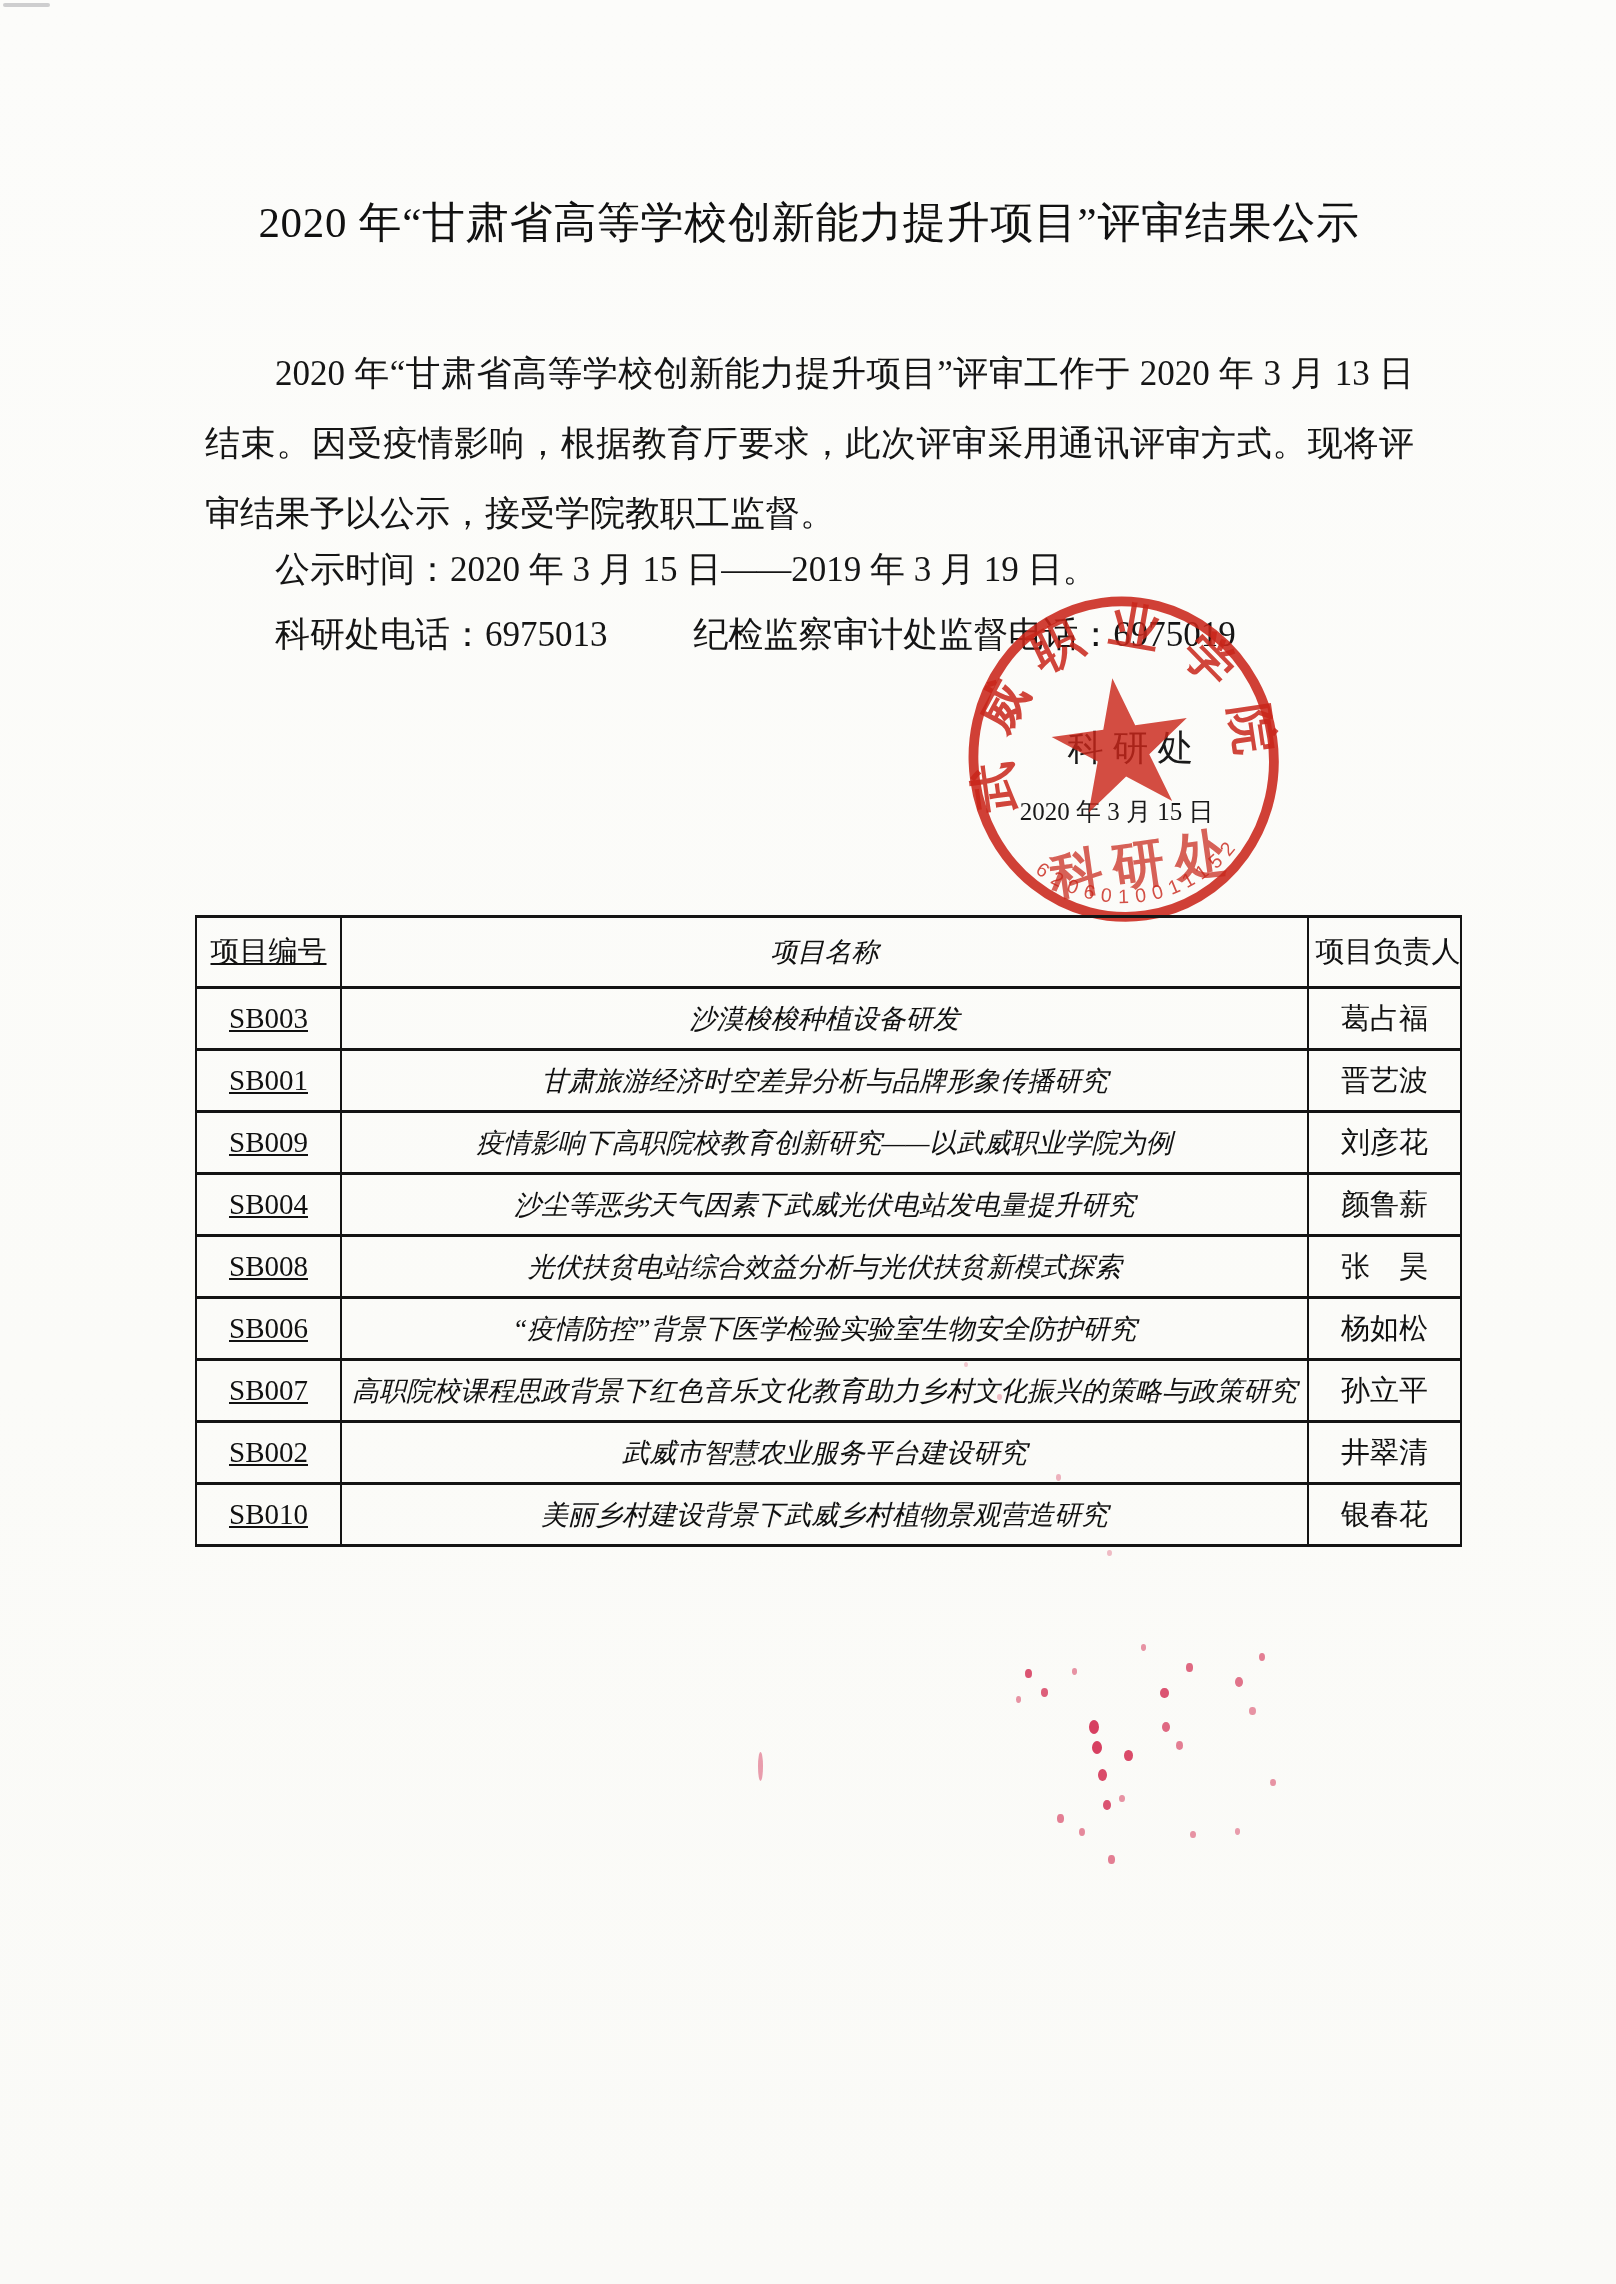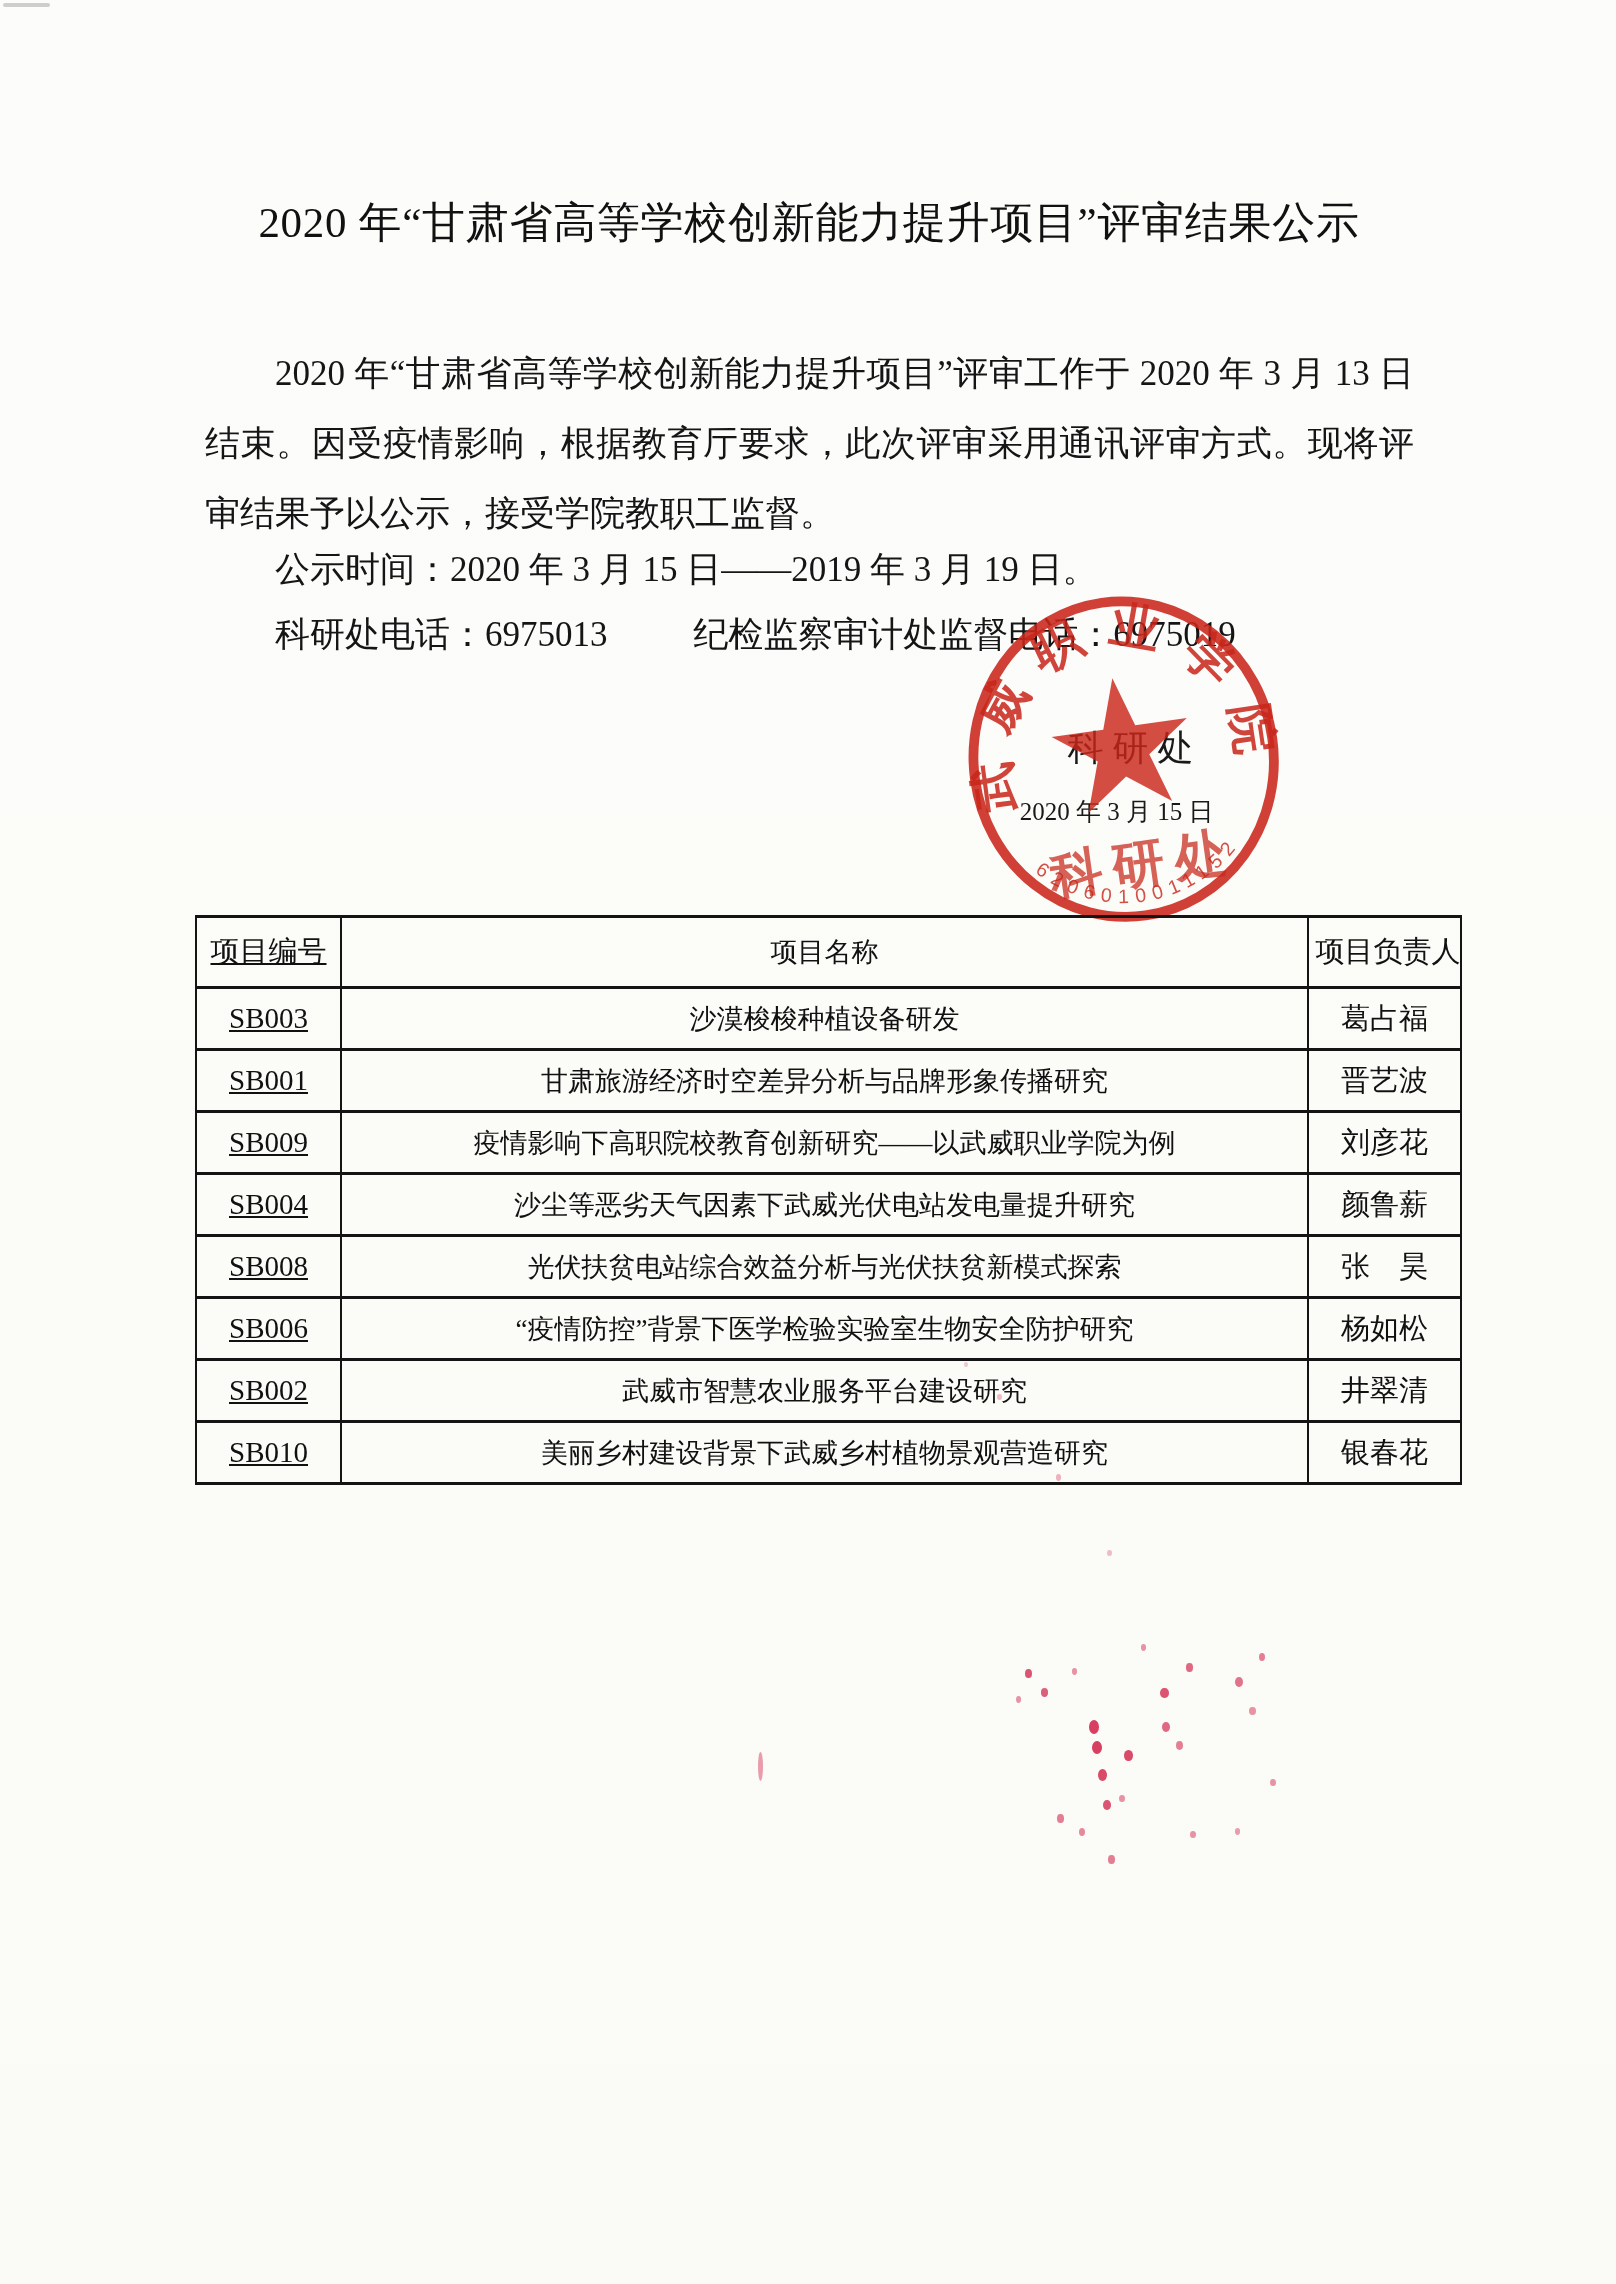--- a/index.html
+++ b/index.html
@@ -80,21 +80,21 @@
     border-right:2px solid #141414;
     text-align:center; vertical-align:middle;
     padding:0 6.5px;
     overflow:hidden; white-space:nowrap;
     font-weight:400;
   }
   .results-table{ border:2.6px solid #141414; }
   .results-table thead th{ height:68px; font-size:29px; }
   .results-table tbody td{ height:59px; }
   .results-table .col-code{ width:130px;text-decoration:underline; }
-  .results-table .col-title{ width:952px; font-size:27px; }
+  .results-table .col-title{ width:952px; font-size:27px;font-style:italic; }
   .results-table .col-leader{ width:138px; }
   .speck{
     position:absolute; border-radius:50%;
     background:#d32b50;
   }
 </style>
 </head>
 <body>
 
 <div class="page">
@@ -162,20 +162,25 @@
         </tr>
         <tr>
           <td class="col-code">SB008</td>
           <td class="col-title">光伏扶贫电站综合效益分析与光伏扶贫新模式探索</td>
           <td class="col-leader">张　昊</td>
         </tr>
         <tr>
           <td class="col-code">SB006</td>
           <td class="col-title">“疫情防控”背景下医学检验实验室生物安全防护研究</td>
           <td class="col-leader">杨如松</td>
+        </tr>
+        <tr>
+          <td class="col-code">SB007</td>
+          <td class="col-title">高职院校课程思政背景下红色音乐文化教育助力乡村文化振兴的策略与政策研究</td>
+          <td class="col-leader">孙立平</td>
         </tr>
         <tr>
           <td class="col-code">SB002</td>
           <td class="col-title">武威市智慧农业服务平台建设研究</td>
           <td class="col-leader">井翠清</td>
         </tr>
         <tr>
           <td class="col-code">SB010</td>
           <td class="col-title">美丽乡村建设背景下武威乡村植物景观营造研究</td>
           <td class="col-leader">银春花</td>

